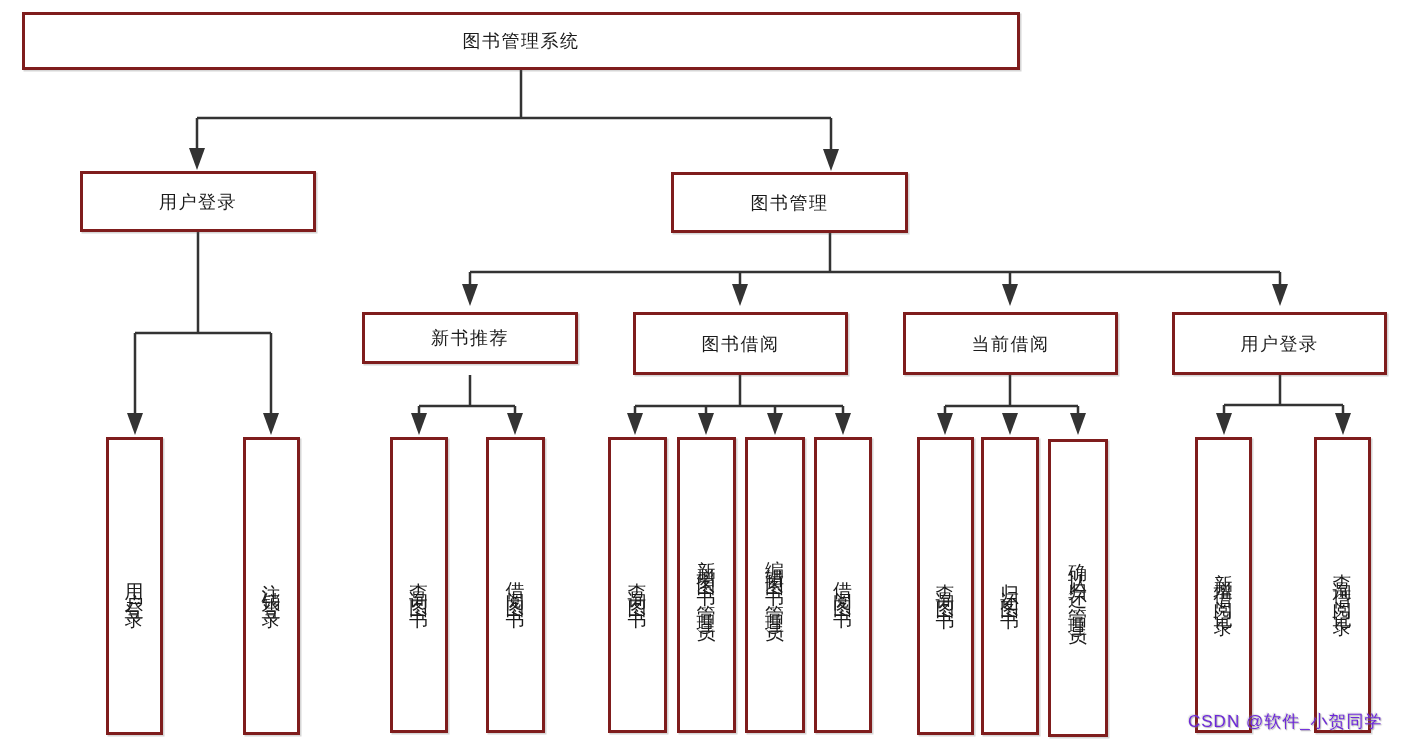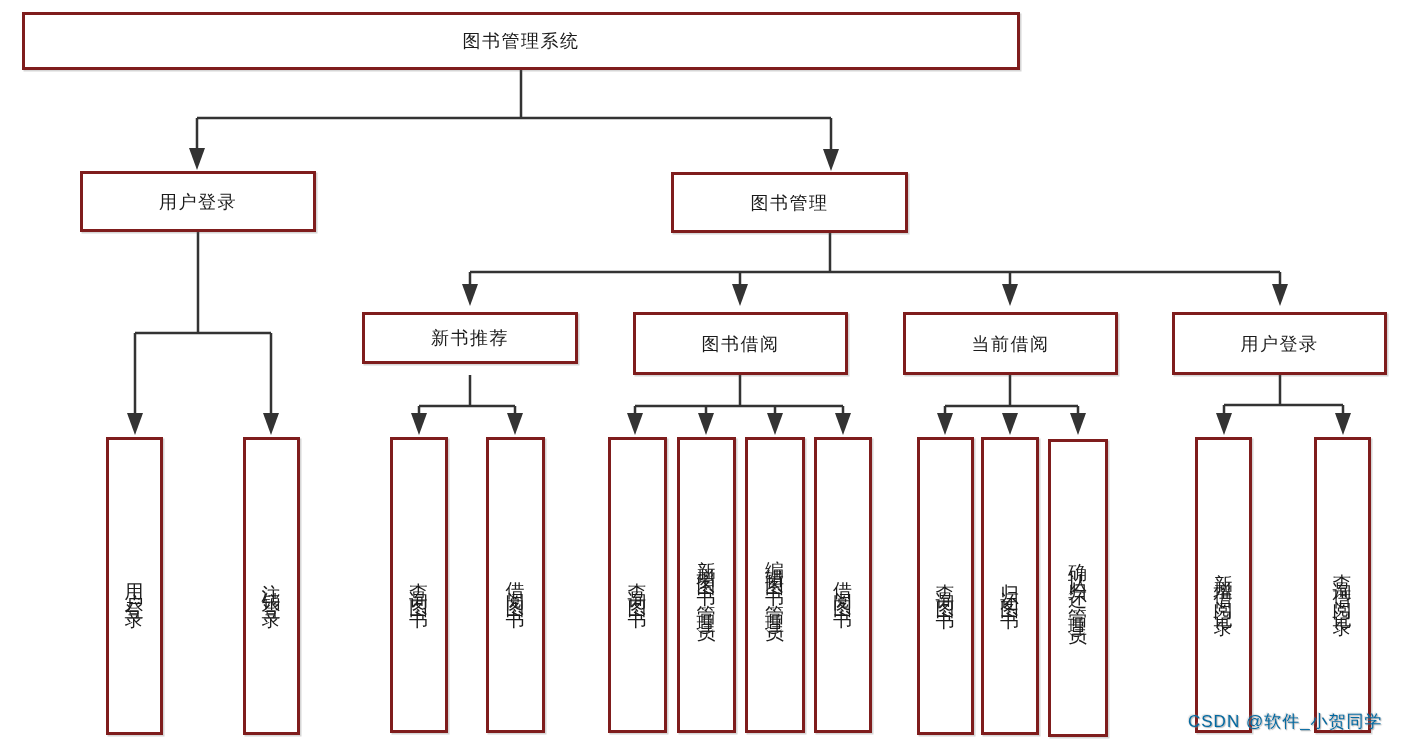--- a/index.html
+++ b/index.html
@@ -27,21 +27,21 @@
     font-size:19px;
     line-height:19px;
     letter-spacing:9px;
     white-space:nowrap;
   }
   .watermark{
     position:absolute;
     left:1188px;top:710px;
     font-size:17px;
     letter-spacing:1px;
-    color:#0369a1;
+    color:#6d28d9;
     text-shadow:1px 1px 1px rgba(120,120,120,0.55), -1px -1px 1px rgba(160,160,160,0.35);
     z-index:5;
     white-space:nowrap;
   }
 </style>
 </head>
 <body>
 
 <div id="canvas">
 

